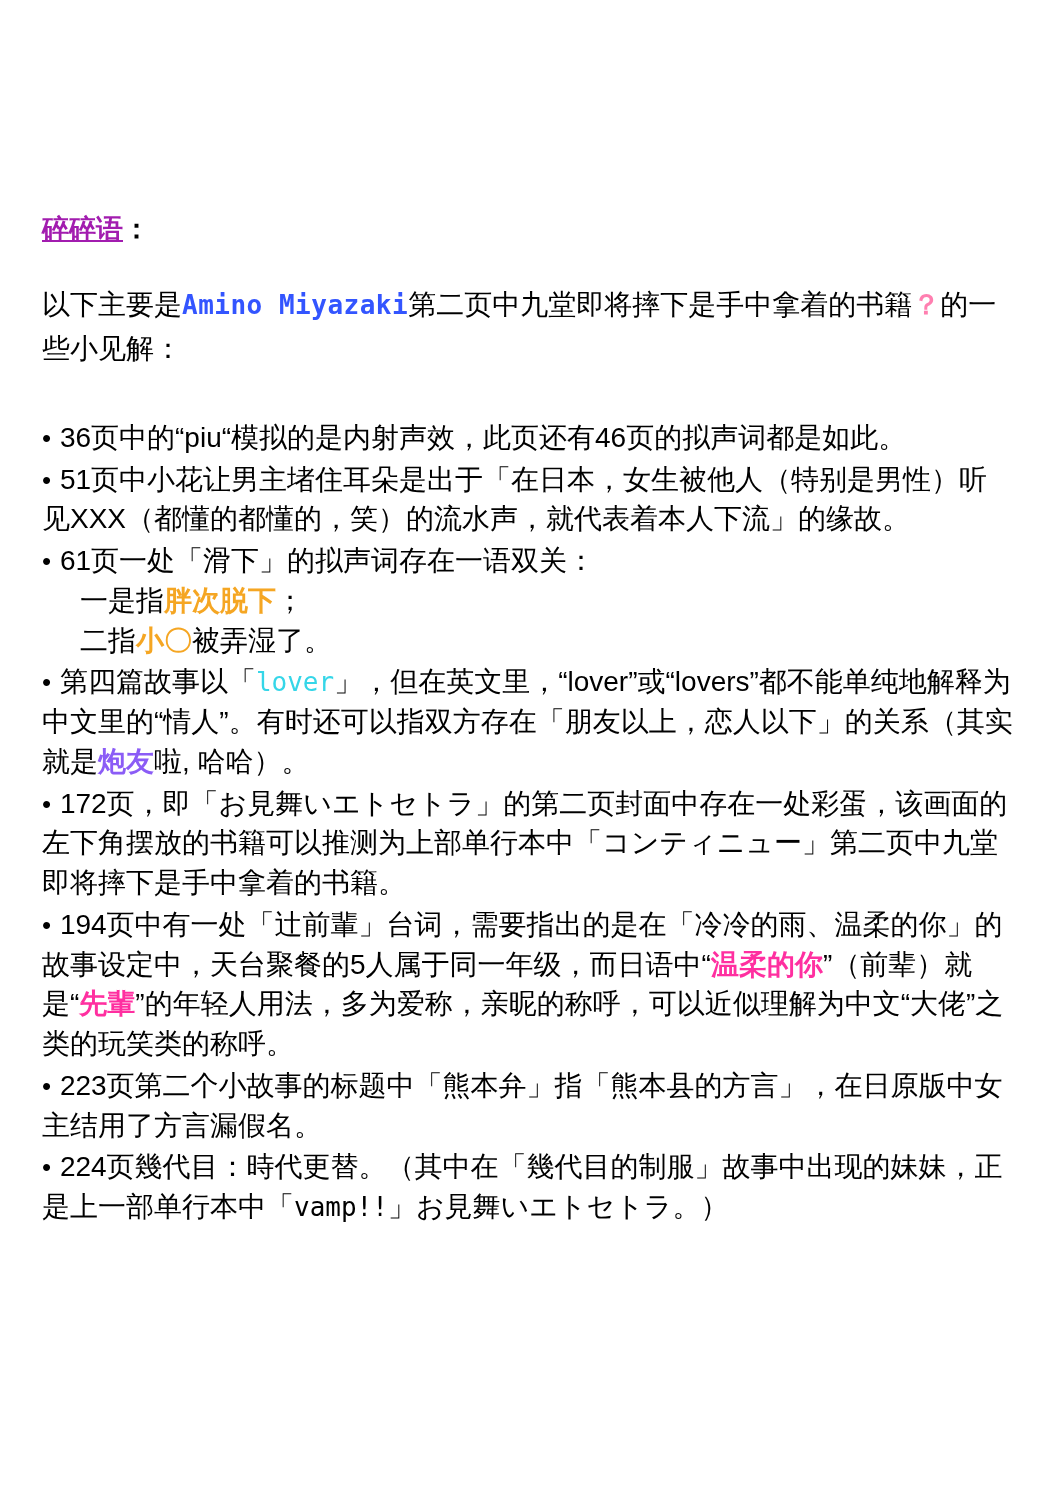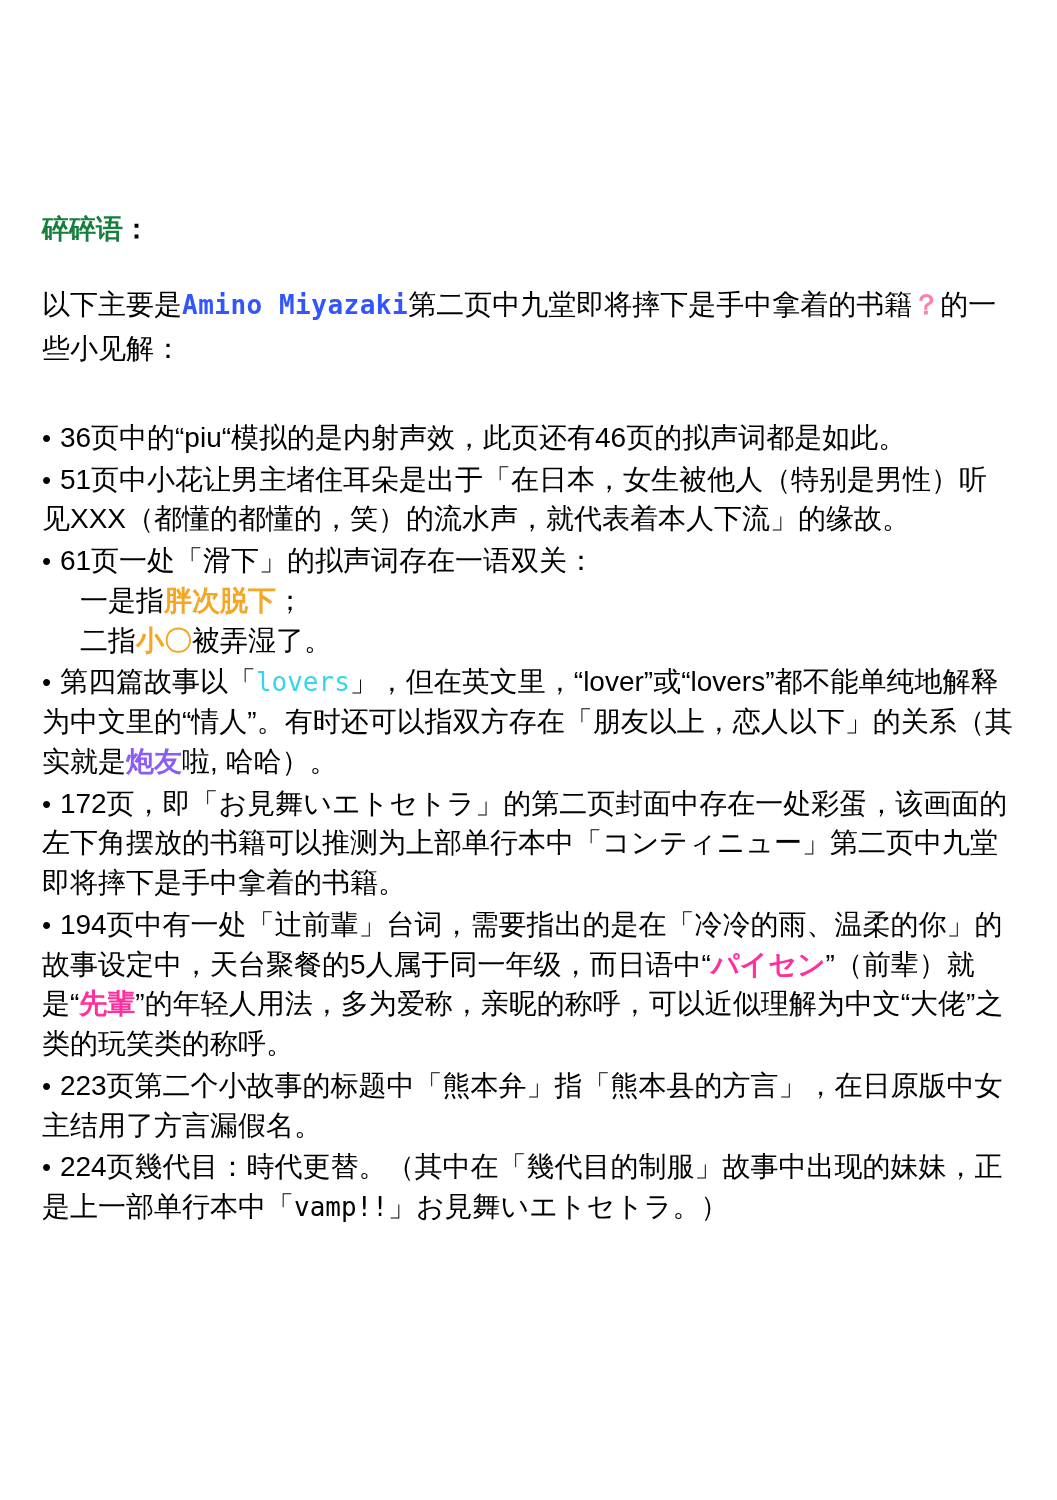--- a/index.html
+++ b/index.html
@@ -20,21 +20,22 @@
     box-sizing: border-box;
     padding: 210px 42px 0 42px;
   }
   .heading {
     font-size: 27px;
     line-height: 1.45;
     margin: 0 0 34px 0;
     font-weight: 700;
   }
   .heading .kw {
-    color: #15803d;
+    color: #a21caf;
+    text-decoration: underline;
   }
   .heading .colon {
     color: #000000;
   }
   .intro {
     font-size: 28px;
     line-height: 1.55;
     margin: 0 0 48px 0;
   }
   .mono-blue {
@@ -116,29 +117,29 @@
       <span>51页中小花让男主堵住耳朵是出于「在日本，女生被他人（特别是男性）听见XXX（都懂的都懂的，笑）的流水声，就代表着本人下流」的缘故。</span>
     </li>
 
     <li>
       <span>61页一处「滑下」的拟声词存在一语双关：</span>
       <span class="sub"><span>一是指</span><span class="orange">胖次脱下</span><span>；</span></span>
       <span class="sub"><span>二指</span><span class="orange">小〇</span><span>被弄湿了。</span></span>
     </li>
 
     <li>
-      <span>第四篇故事以「</span><span class="cyan">lovers</span><span>」，但在英文里，“lover”或“lovers”都不能单纯地解释为中文里的“情人”。有时还可以指双方存在「朋友以上，恋人以下」的关系（其实就是</span><span class="pink-hl">炮友</span><span>啦, 哈哈）。</span>
+      <span>第四篇故事以「</span><span class="cyan">lover</span><span>」，但在英文里，“lover”或“lovers”都不能单纯地解释为中文里的“情人”。有时还可以指双方存在「朋友以上，恋人以下」的关系（其实就是</span><span class="pink-hl">炮友</span><span>啦, 哈哈）。</span>
     </li>
 
     <li>
       <span>172页，即「お見舞いエトセトラ」的第二页封面中存在一处彩蛋，该画面的左下角摆放的书籍可以推测为上部单行本中「コンティニュー」第二页中九堂即将摔下是手中拿着的书籍。</span>
     </li>
 
     <li>
-      <span>194页中有一处「辻前輩」台词，需要指出的是在「冷冷的雨、温柔的你」的故事设定中，天台聚餐的5人属于同一年级，而日语中“</span><span class="magenta">パイセン</span><span>”（前辈）就是“</span><span class="magenta">先輩</span><span>”的年轻人用法，多为爱称，亲昵的称呼，可以近似理解为中文“大佬”之类的玩笑类的称呼。</span>
+      <span>194页中有一处「辻前輩」台词，需要指出的是在「冷冷的雨、温柔的你」的故事设定中，天台聚餐的5人属于同一年级，而日语中“</span><span class="magenta">温柔的你</span><span>”（前辈）就是“</span><span class="magenta">先輩</span><span>”的年轻人用法，多为爱称，亲昵的称呼，可以近似理解为中文“大佬”之类的玩笑类的称呼。</span>
     </li>
 
     <li>
       <span>223页第二个小故事的标题中「熊本弁」指「熊本县的方言」，在日原版中女主结用了方言漏假名。</span>
     </li>
 
     <li>
       <span>224页幾代目：時代更替。（其中在「幾代目的制服」故事中出现的妹妹，正是上一部单行本中「</span><span class="mono">vamp!!</span><span>」お見舞いエトセトラ。）</span>
     </li>
 

